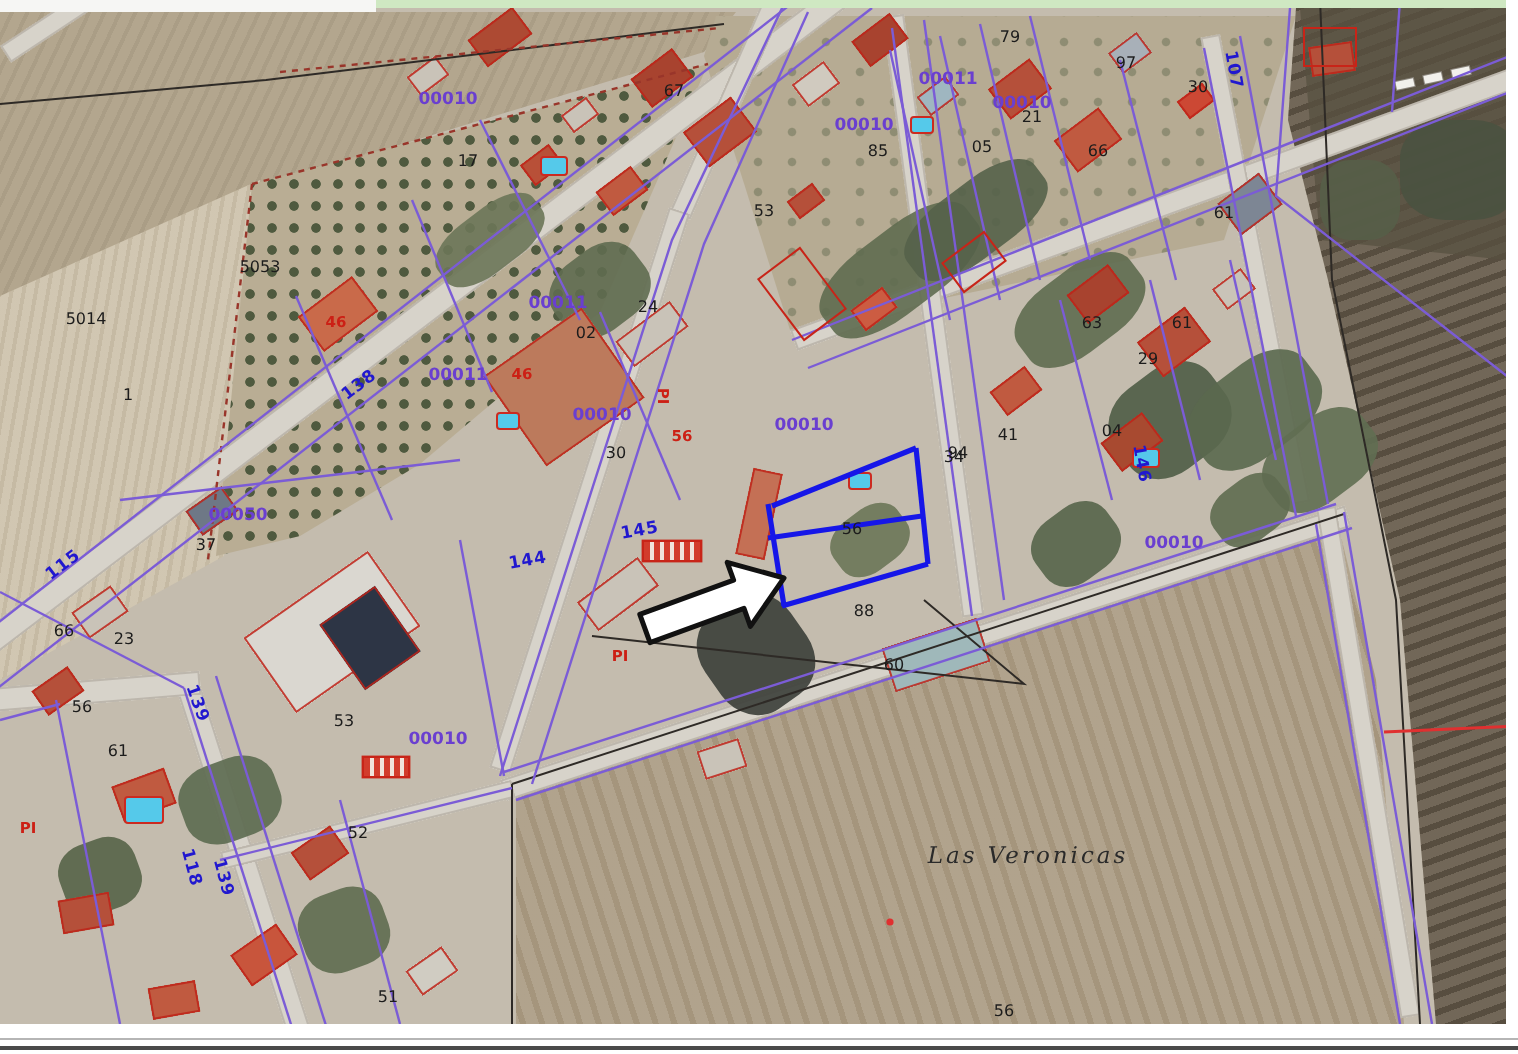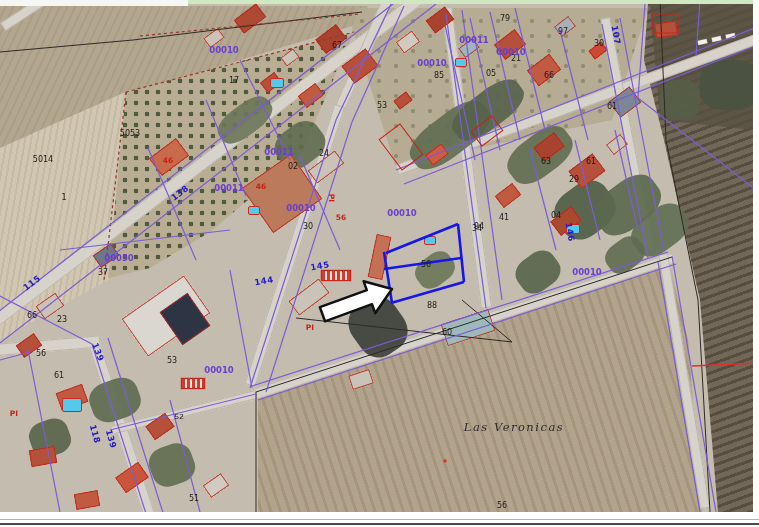--- a/index.html
+++ b/index.html
@@ -261,21 +261,21 @@
       <span class="lb lb-black" style="left: 477px; top: 229px;">34</span>
       <span class="lb lb-black" style="left: 426px; top: 265px;">56</span>
       <span class="lb lb-black" style="left: 432px; top: 306px;">88</span>
       <span class="lb lb-black" style="left: 447px; top: 333px;">60</span>
       <span class="lb lb-black" style="left: 103px; top: 273px;">37</span>
       <span class="lb lb-black" style="left: 32px; top: 316px;">66</span>
       <span class="lb lb-black" style="left: 62px; top: 320px;">23</span>
       <span class="lb lb-black" style="left: 41px; top: 354px;">56</span>
       <span class="lb lb-black" style="left: 59px; top: 376px;">61</span>
       <span class="lb lb-black" style="left: 172px; top: 361px;">53</span>
-      <span class="lb lb-black" style="left: 179px; top: 417px; font-family: Liberation Mono, monospace;">52</span>
+      <span class="lb lb-black" style="left: 179px; top: 417px;">52</span>
       <span class="lb lb-black" style="left: 194px; top: 499px;">51</span>
       <span class="lb lb-black" style="left: 502px; top: 506px;">56</span>
       <span class="lb lb-place" style="left: 514px; top: 428px;">Las Veronicas</span>
       <span class="lb lb-purple" style="left: 224px; top: 50px;">00010</span>
       <span class="lb lb-purple" style="left: 474px; top: 40px;">00011</span>
       <span class="lb lb-purple" style="left: 432px; top: 63px;">00010</span>
       <span class="lb lb-purple" style="left: 511px; top: 52px;">00010</span>
       <span class="lb lb-purple" style="left: 279px; top: 152px;">00011</span>
       <span class="lb lb-purple" style="left: 229px; top: 188px;">00011</span>
       <span class="lb lb-purple" style="left: 301px; top: 208px;">00010</span>

